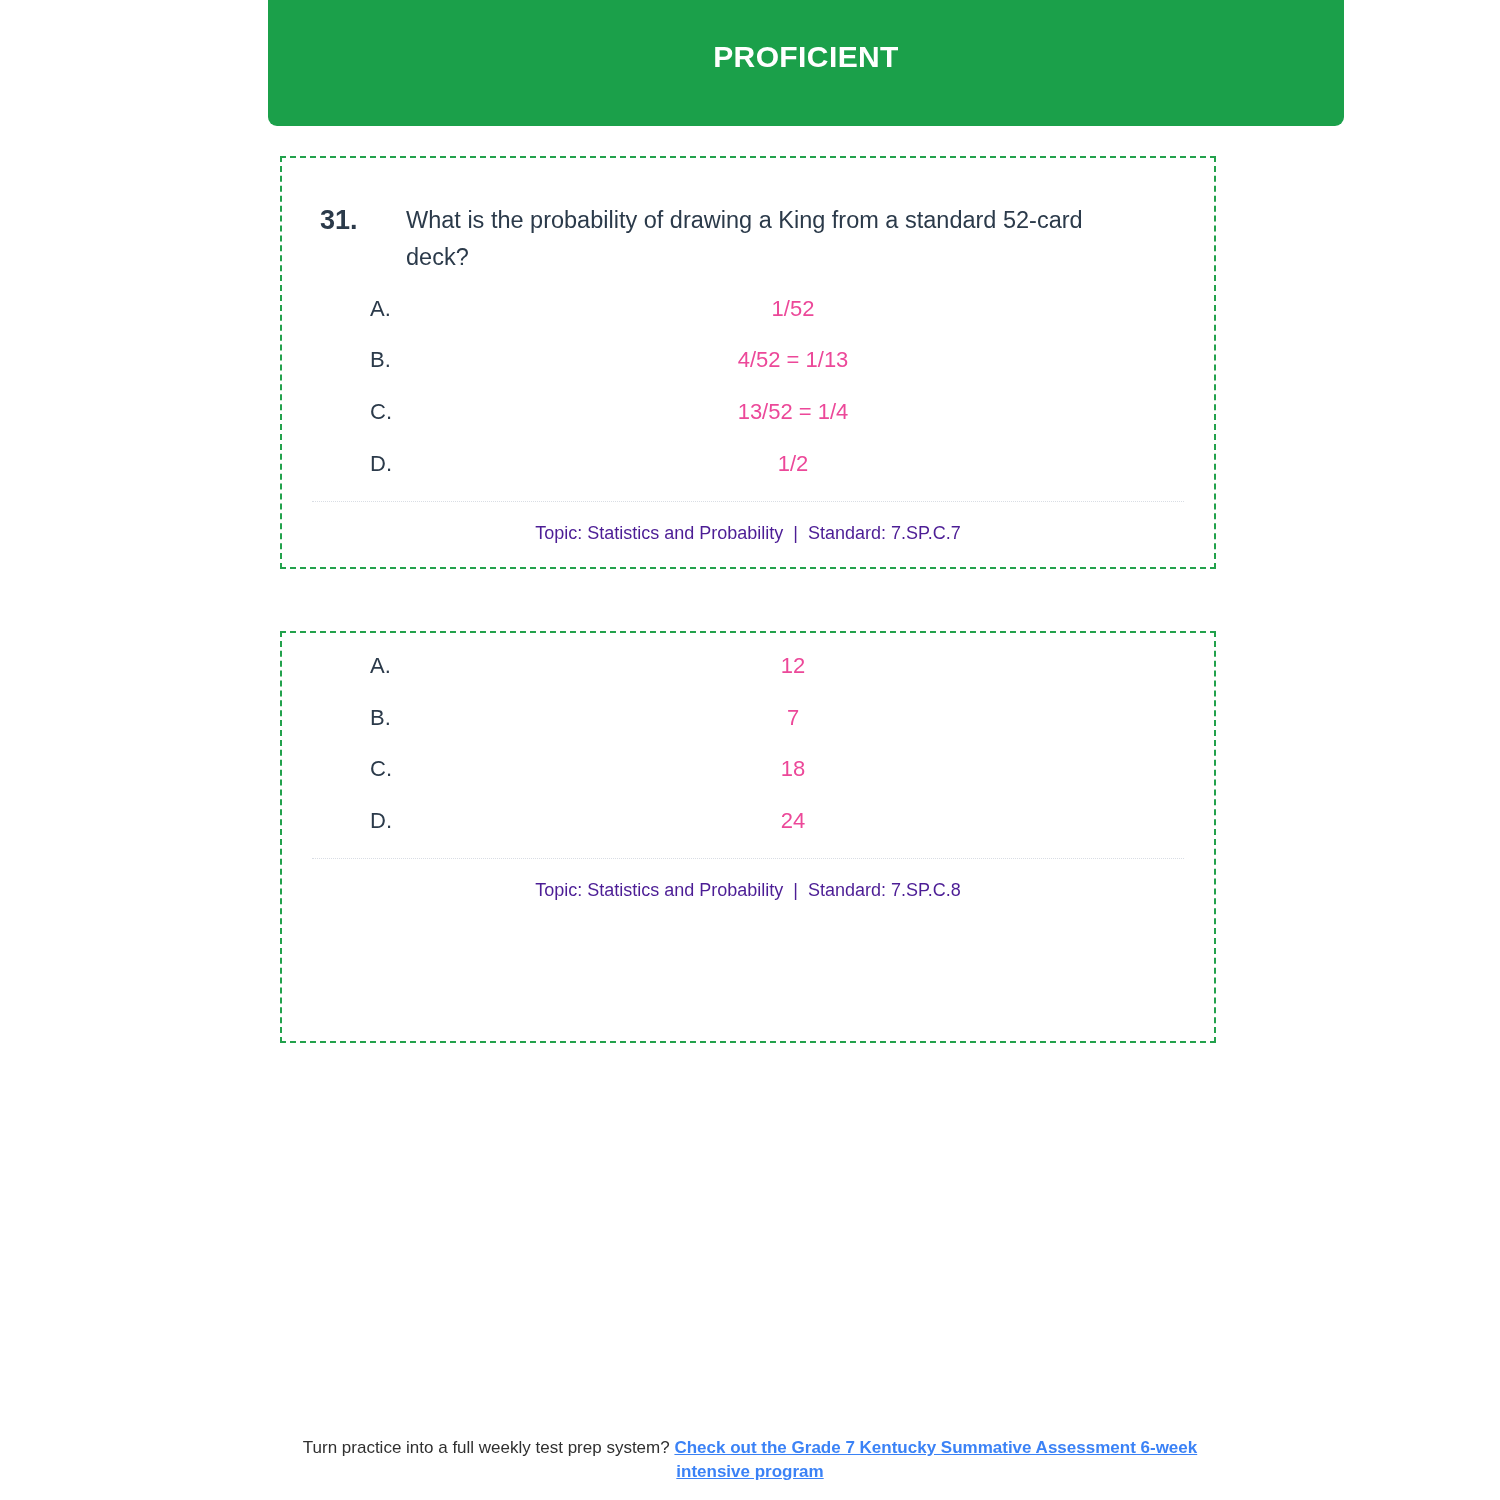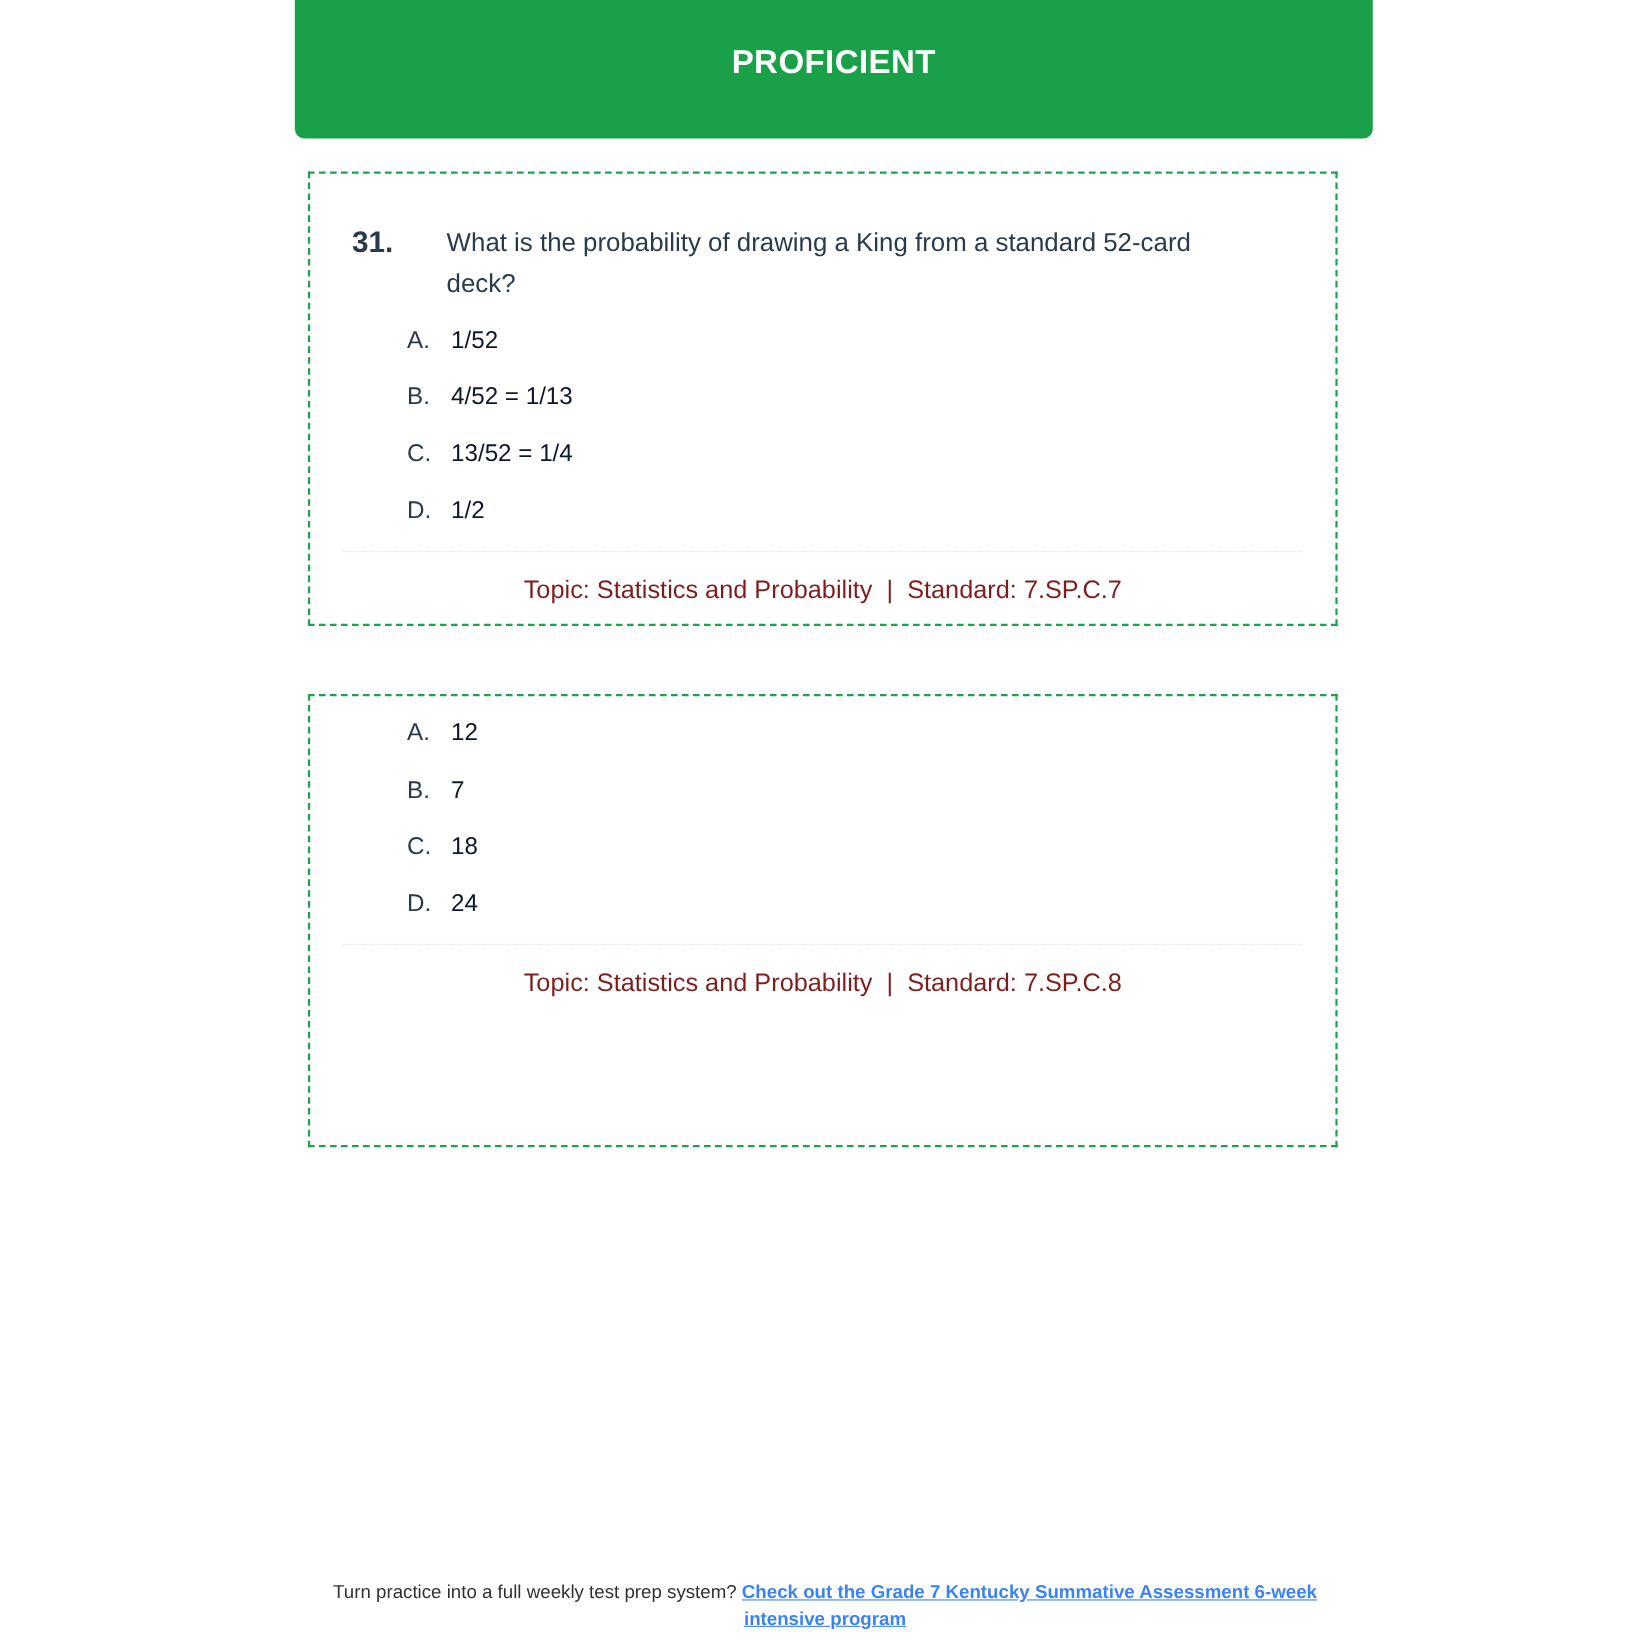--- a/index.html
+++ b/index.html
@@ -20,21 +20,21 @@
     width: 1500px;
     height: 1500px;
     box-sizing: border-box;
   }
 
   
   .banner {
     position: absolute;
     left: 268px;
     top: 0px;
-    width: 980px;
+    width: 1076px;
     height: 126px;
     background: #1ba04a;
     border-radius: 0 0 9px 9px;
     box-sizing: border-box;
     display: flex;
     flex-direction: column;
     align-items: center;
     justify-content: center;
     color: #ffffff;
   }
@@ -98,37 +98,38 @@
   .opt-letter {
     flex: 0 0 auto;
     width: 40px;
     font-size: 22px;
     color: #2b3a4a;
     line-height: 1.35;
   }
   .opt-text {
     flex: 1 1 auto;
     font-size: 22px;
-    color: #0f172a;
+    color: #ec4899;
     line-height: 1.35;
+    text-align: center;
   }
 
   .q-meta-wrap {
     margin-top: 22px;
     padding: 0 30px;
   }
   .q-divider {
     border-top: 1.5px dotted #d9dde4;
     height: 0;
     width: 100%;
   }
   .q-meta {
     text-align: center;
-    font-size: 23px;
-    color: #7f1d1d;
+    font-size: 18px;
+    color: #4c1d95;
     padding-top: 21px;
     white-space: pre;
   }
 
   
   .footer {
     position: absolute;
     left: 268px;
     top: 1436px;
     width: 964px;

